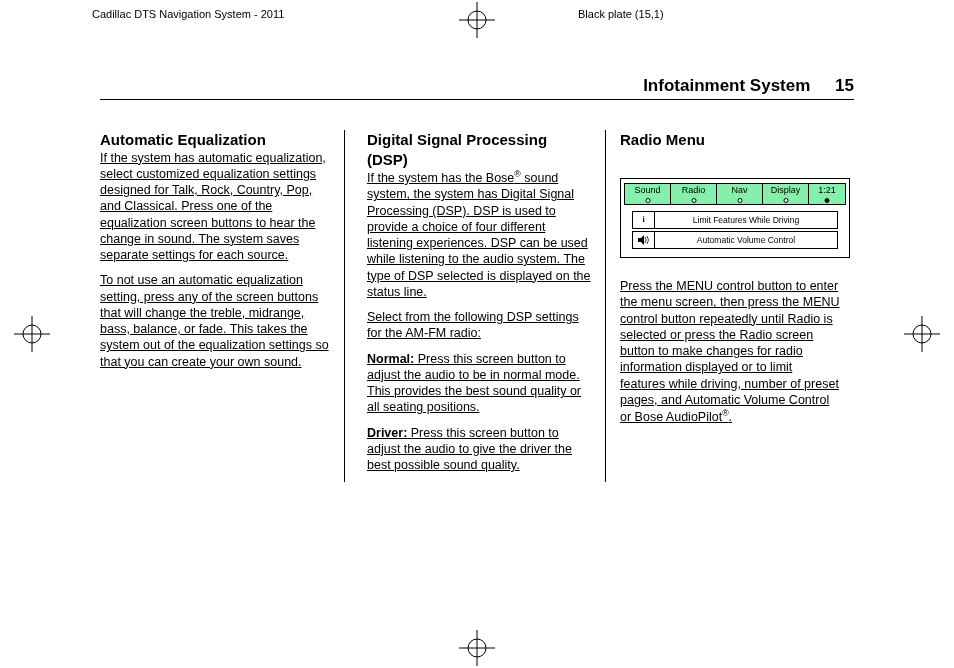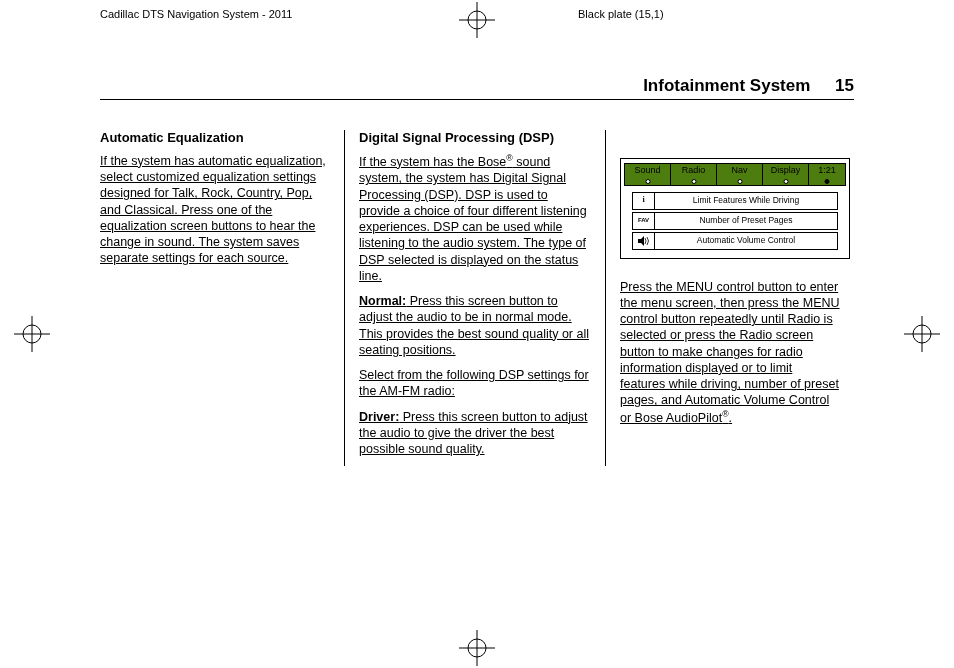--- a/index.html
+++ b/index.html
@@ -15,21 +15,21 @@
     position: absolute;
     top: 14px;
     left: 0;
     width: 100%;
     display: flex;
     align-items: center;
     font-size: 11px;
   }
   .header-left {
     position: absolute;
-    left: 100px;
+    left: 92px;
   }
   .header-right {
     position: absolute;
     left: 578px;
   }
   .crop-mark {
     position: absolute;
     width: 36px;
     height: 36px;
   }
@@ -65,32 +65,31 @@
   }
   .col {
     width: 244px;
     padding-right: 14px;
     font-size: 12.5px;
     line-height: 1.3;
   }
   .col.middle {
     border-left: 1px solid #000;
     border-right: 1px solid #000;
-    padding-left: 14px;
+    padding-left: 22px;
     padding-right: 14px;
     width: 262px;
   }
   .col.right {
     padding-left: 14px;
     width: 248px;
   }
   .col h3 {
-    font-size: 13px;
+    font-size: 15px;
     font-weight: bold;
-    margin-bottom: 6px;
   }
   .col p { margin-bottom: 9px; text-decoration: underline; }
   .bold-run { font-weight: bold; }
   sup { font-size: 0.7em; vertical-align: super; }
 
   .radio-screenshot {
     border: 1.5px solid #000;
     margin: 28px 0 20px 0;
     width: 230px;
     background: #fff;
@@ -101,21 +100,21 @@
     gap: 0;
     margin-bottom: 6px;
   }
   .tab {
     flex: 1;
     border: 1px solid #000;
     font-size: 9px;
     text-align: center;
     padding: 1px 0 8px 0;
     position: relative;
-    background: #4d7c0f;
+    background: #86efac;
   }
   .tab + .tab { border-left: none; }
   .tab .dot {
     position: absolute;
     bottom: 1px;
     left: 50%;
     transform: translateX(-50%);
     width: 5px; height: 5px;
     border: 1px solid #000;
     border-radius: 50%;
@@ -188,54 +187,50 @@
   <span>Infotainment System</span>
   <span class="pgnum">15</span>
 </div>
 <div class="page-rule"></div>
 
 <div class="content">
 
   <div class="col">
     <h3>Automatic Equalization</h3>
     <p>If the system has automatic equalization, select customized equalization settings designed for Talk, Rock, Country, Pop, and Classical. Press one of the equalization screen buttons to hear the change in sound. The system saves separate settings for each source.</p>
+    <p>To not use an automatic equalization setting, press any of the screen buttons that will change the treble, midrange, bass, balance, or fade. This takes the system out of the equalization settings so that you can create your own sound.</p>
   </div>
 
   <div class="col middle">
     <h3>Digital Signal Processing (DSP)</h3>
     <p><span>If the system has the Bose</span><sup>®</sup><span> sound system, the system has Digital Signal Processing (DSP). DSP is used to provide a choice of four different listening experiences. DSP can be used while listening to the audio system. The type of DSP selected is displayed on the status line.</span></p>
+    <p>Select from the following DSP settings for the AM-FM radio:</p>
     <p><span class="bold-run">Normal:</span><span>  Press this screen button to adjust the audio to be in normal mode. This provides the best sound quality or all seating positions.</span></p>
-    <p>Select from the following DSP settings for the AM-FM radio:</p>
     <p><span class="bold-run">Driver:</span><span>  Press this screen button to adjust the audio to give the driver the best possible sound quality.</span></p>
   </div>
 
   <div class="col right">
+    <h3>Radio Menu</h3>
 
     <div class="radio-screenshot">
       <div class="tabs">
         <div class="tab"><span>Sound</span><span class="dot"></span></div>
         <div class="tab"><span>Radio</span><span class="dot"></span></div>
         <div class="tab"><span>Nav</span><span class="dot"></span></div>
         <div class="tab"><span>Display</span><span class="dot"></span></div>
         <div class="tab time"><span>1:21</span><span class="dot"></span></div>
       </div>
       <div class="menu-row">
         <div class="menu-icon">
             <span style="font-weight:bold;font-family:serif">i</span>
           </div>
         <div class="menu-label">Limit Features While Driving</div>
       </div>
       <div class="menu-row">
         <div class="menu-icon">
-            <span style="font-size:6px;font-weight:bold">FAV</span>
-          </div>
-        <div class="menu-label">Number of Preset Pages</div>
-      </div>
-      <div class="menu-row">
-        <div class="menu-icon">
           <svg width="14" height="10" viewBox="0 0 14 10">
               <polygon points="1,3 4,3 7,0 7,10 4,7 1,7" fill="#000"></polygon>
               <path d="M8 2 Q10 5 8 8" fill="none" stroke="#000" stroke-width="0.8"></path>
               <path d="M10 1 Q13 5 10 9" fill="none" stroke="#000" stroke-width="0.8"></path>
             </svg>
         </div>
         <div class="menu-label">Automatic Volume Control</div>
       </div>
     </div>
 

